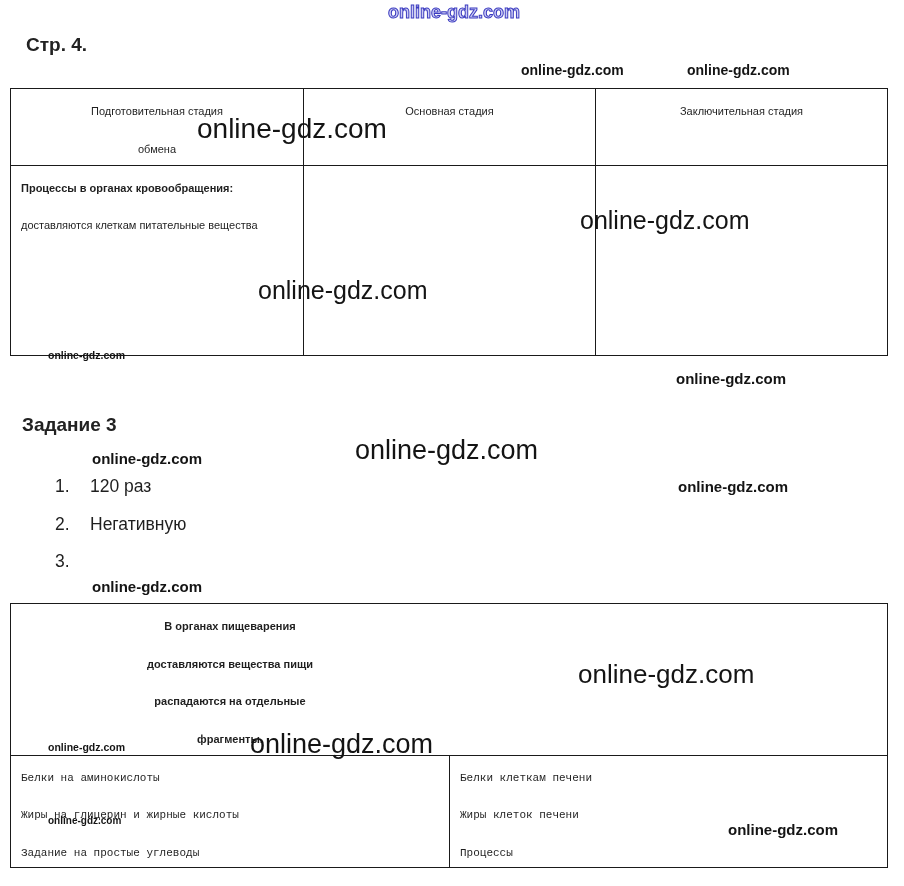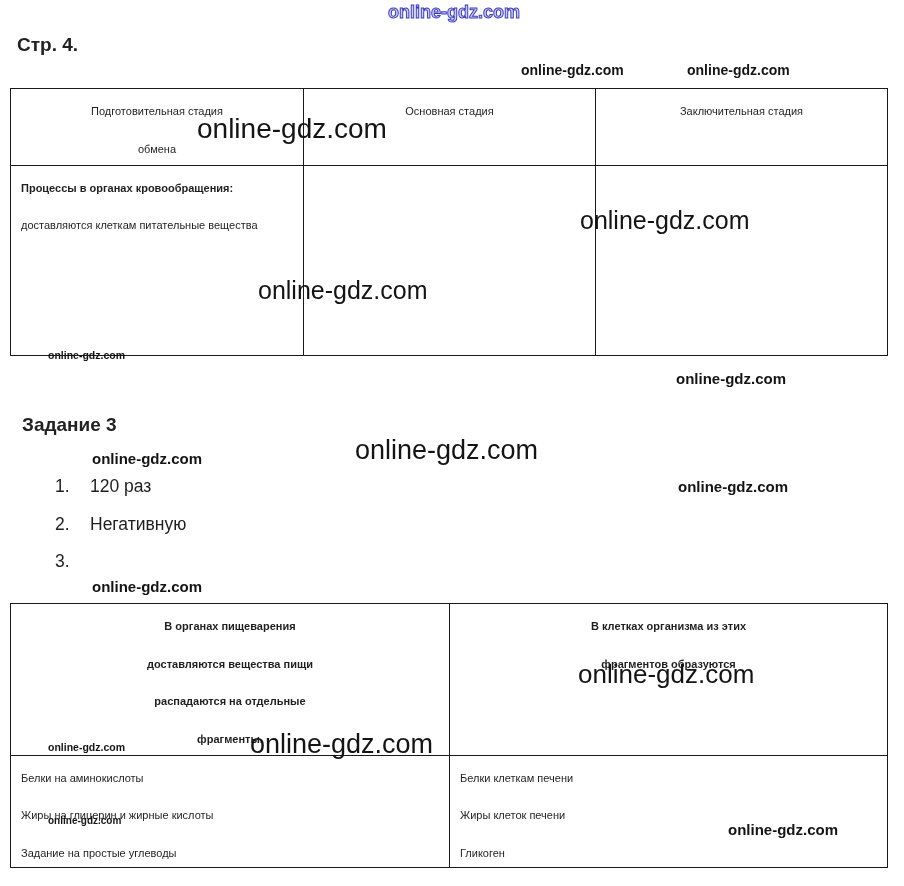--- a/index.html
+++ b/index.html
@@ -16,42 +16,42 @@
   .cell{box-sizing:border-box;font-size:11px;line-height:37.5px;padding:4px 10px 0 10px;}
   .cell + .cell{border-left:1.5px solid #1a1a1a;}
   .center{text-align:center;}
   .bold{font-weight:bold;}
   #table1{top:88px;}
   #table1 .row1{height:75.5px;}
   #table1 .row2{height:190px;}
   #table1 .cell{width:33.34%;}
   #table2{top:603px;}
   #table2 .row1{height:150.5px;}
-  #table2 .row2{height:112.5px;}
+  #table2 .row2{height:112.5px;font-family:Liberation Mono, monospace;}
   #table2 .cell{width:50%;}
   
   .list{position:absolute;left:55px;top:468px;font-size:17.5px;}
   .li{display:flex;height:37.5px;line-height:37.5px;}
   .li .num{width:35px;}
   
   .wm{position:absolute;white-space:nowrap;color:#141414;font-weight:500;z-index:5;}
   .wm-blue{left:388px;top:2px;font-size:18px;font-weight:bold;
            color:rgba(90,90,215,0.30);-webkit-text-stroke:1px #3b3bc0;}
   .wm-s{font-size:14px;font-weight:600;}
   .wm-m{font-size:15px;font-weight:600;}
   .wm-b{font-size:15px;font-weight:700;}
   .wm-t{font-size:10.5px;font-weight:600;}
   .wm-L{font-size:25px;}
 </style>
 </head>
 <body>
 
 <div class="page">
 
-  <div class="h1" style="left:17px;top:34px;">Стр. 4.</div>
+  <div class="h1" style="left:26px;top:34px;">Стр. 4.</div>
   <div class="h1" style="left:22px;top:414px;">Задание 3</div>
 
   <div class="tbl" id="table1">
     <div class="row row1">
       <div class="cell center">
         <div>Подготовительная стадия</div>
         <div>обмена</div>
       </div>
       <div class="cell center">Основная стадия</div>
       <div class="cell center">Заключительная стадия</div>
@@ -82,35 +82,31 @@
   </div>
 
   <div class="tbl" id="table2">
     <div class="row row1">
       <div class="cell center bold">
         <div>В органах пищеварения</div>
         <div>доставляются вещества пищи</div>
         <div>распадаются на отдельные</div>
         <div>фрагменты.</div>
       </div>
-      <div class="cell center bold">
-        <div>В клетках организма из этих</div>
-        <div>фрагментов образуются</div>
-      </div>
     </div>
     <div class="row row2">
       <div class="cell">
         <div>Белки на аминокислоты</div>
         <div>Жиры на глицерин и жирные кислоты</div>
         <div>Задание на простые углеводы</div>
       </div>
       <div class="cell">
         <div>Белки клеткам печени</div>
         <div>Жиры клеток печени</div>
-        <div>Гликоген</div>
+        <div>Процессы</div>
       </div>
     </div>
   </div>
 
   <span class="wm wm-blue">online-gdz.com</span>
   <span class="wm wm-s" style="left:521px;top:62px;">online-gdz.com</span>
   <span class="wm wm-s" style="left:687px;top:62px;">online-gdz.com</span>
   <span class="wm" style="left:197px;top:113px;font-size:28px;">online-gdz.com</span>
   <span class="wm wm-L" style="left:580px;top:206px;">online-gdz.com</span>
   <span class="wm wm-L" style="left:258px;top:276px;">online-gdz.com</span>

